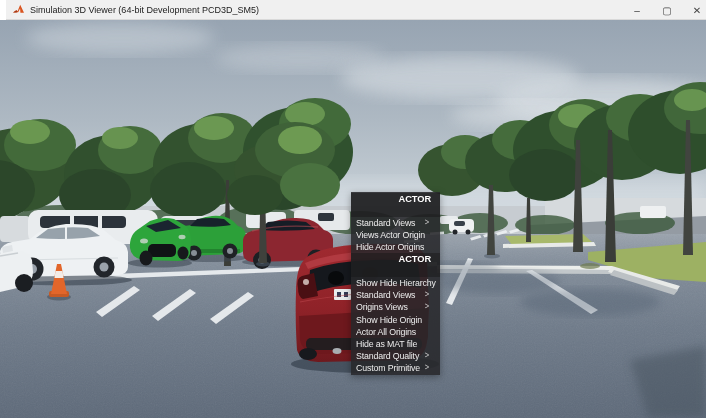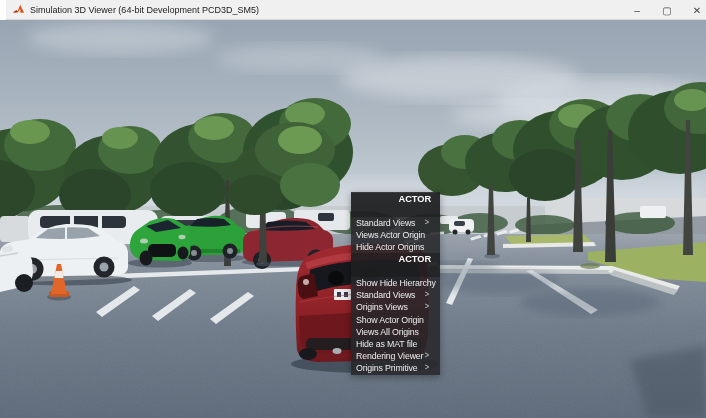--- a/index.html
+++ b/index.html
@@ -342,31 +342,31 @@
       </div>
       <div class="menu-item">
         <span>Standard Views</span>
         <span class="menu-arrow">&gt;</span>
       </div>
       <div class="menu-item">
         <span>Origins Views</span>
         <span class="menu-arrow">&gt;</span>
       </div>
       <div class="menu-item">
-        <span>Show Actor Origin</span>
-      </div>
-      <div class="menu-item">
-        <span>Views All Origins</span>
+        <span>Show Hide Origin</span>
+      </div>
+      <div class="menu-item">
+        <span>Actor All Origins</span>
       </div>
       <div class="menu-item">
         <span>Hide as MAT file</span>
       </div>
       <div class="menu-item">
-        <span>Rendering Viewer</span>
-        <span class="menu-arrow">&gt;</span>
-      </div>
-      <div class="menu-item">
-        <span>Origins Primitive</span>
+        <span>Standard Quality</span>
+        <span class="menu-arrow">&gt;</span>
+      </div>
+      <div class="menu-item">
+        <span>Custom Primitive</span>
         <span class="menu-arrow">&gt;</span>
       </div>
     </div>
 
 </div>
 
 </body></html>

